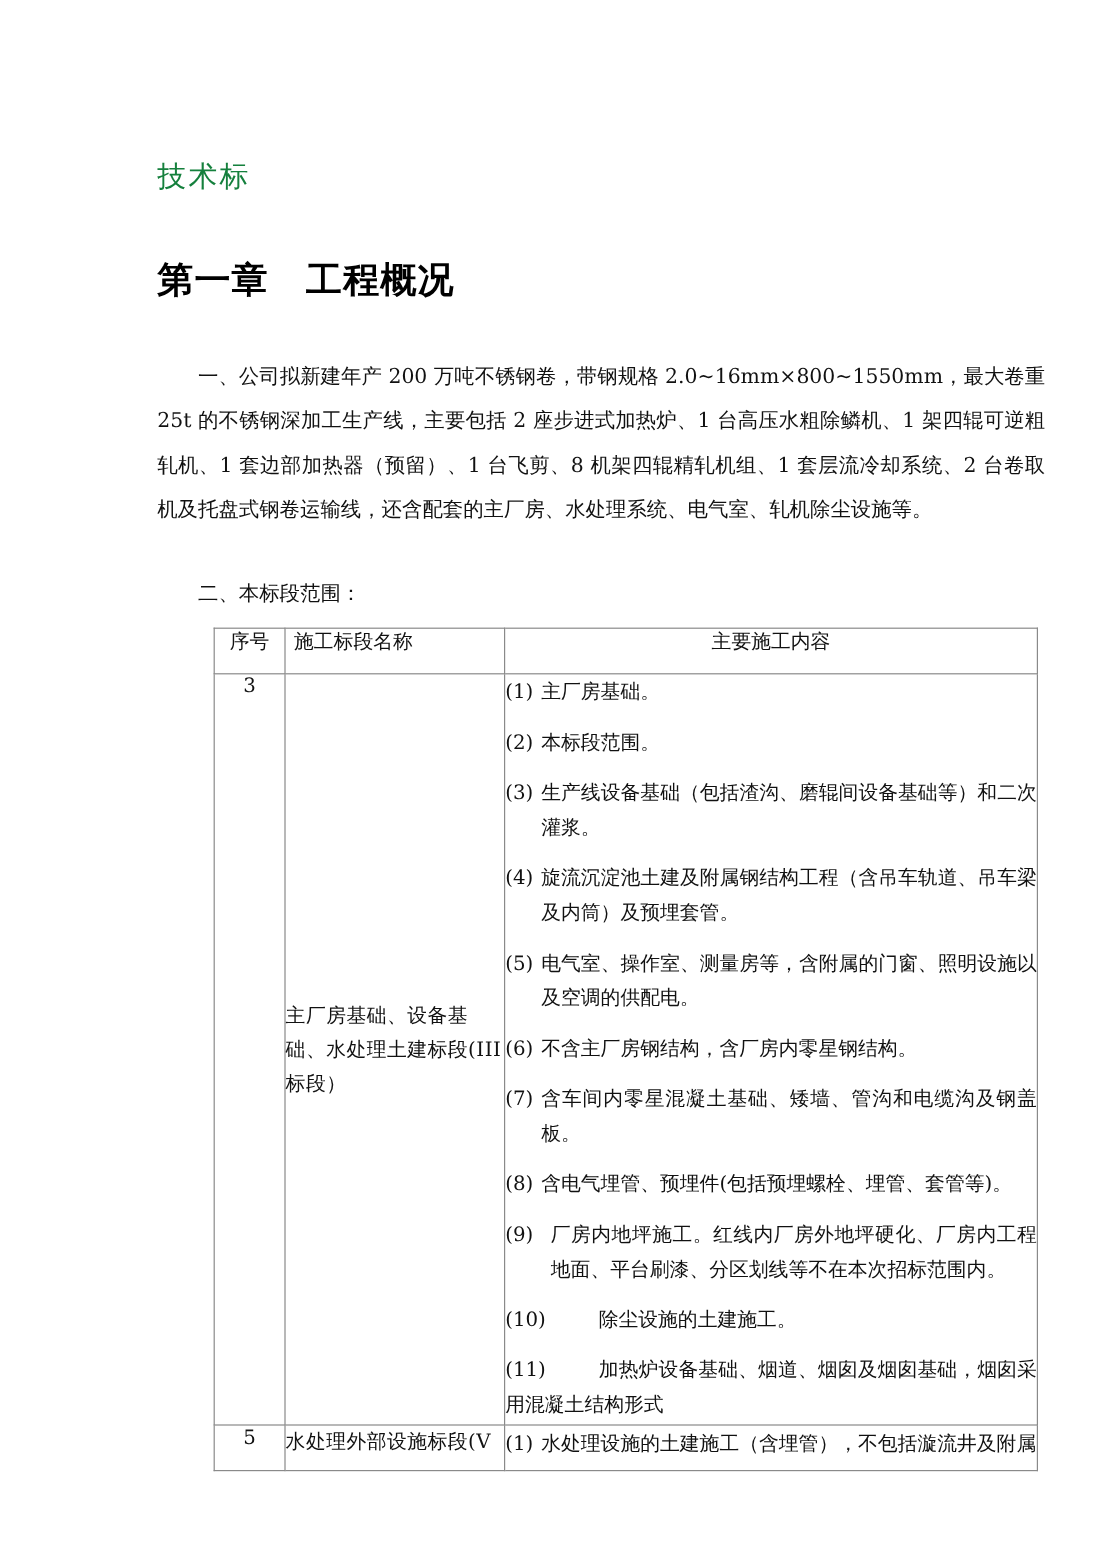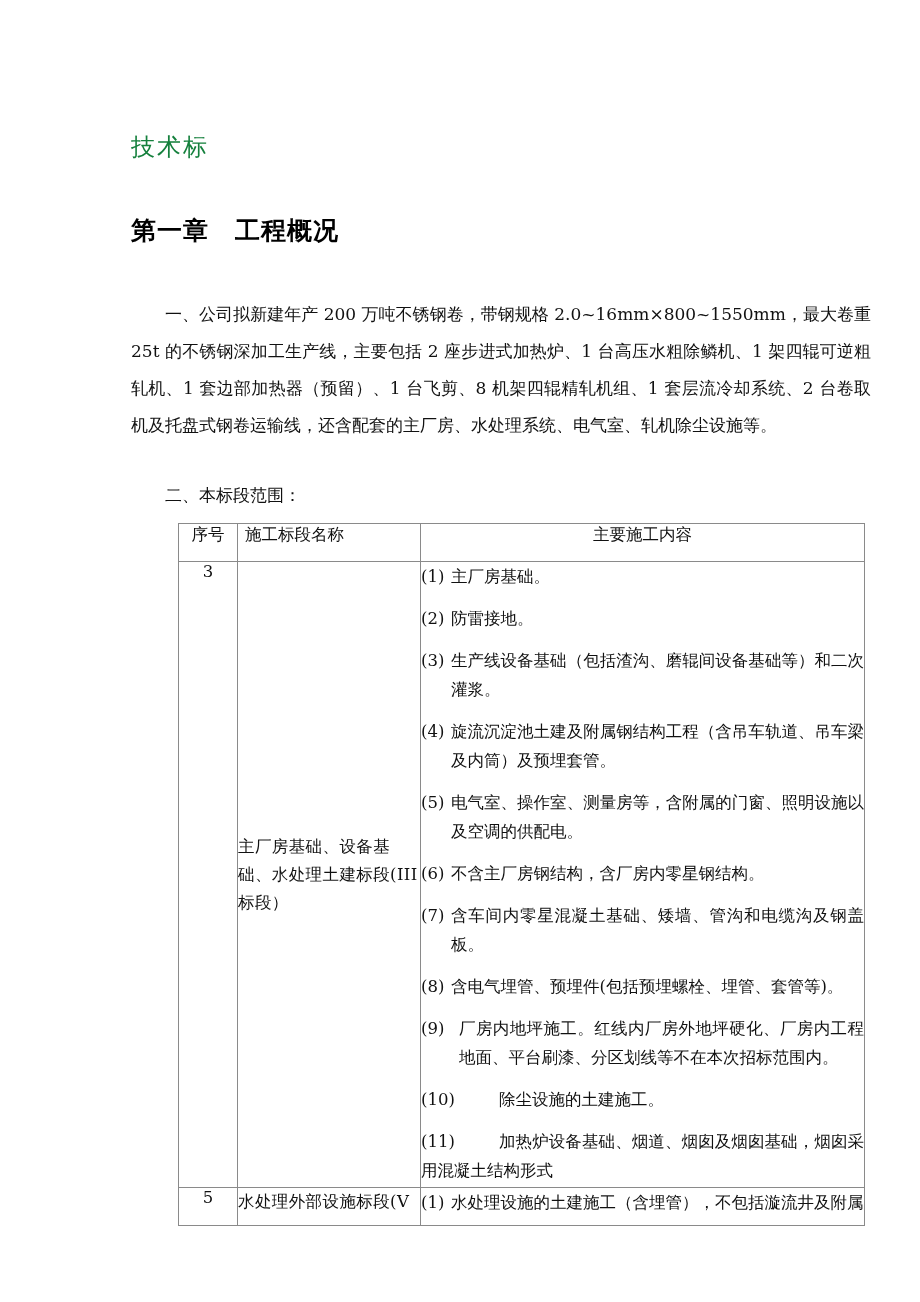--- a/index.html
+++ b/index.html
@@ -34,21 +34,21 @@
     letter-spacing: 2px;
     line-height: 1.2;
     color: #15803d;
   }
 
   
   .chapter-heading {
     position: absolute;
     left: 131px;
     top: 216px;
-    font-size: 25px;
+    font-size: 30px;
     font-weight: bold;
     letter-spacing: 1px;
     line-height: 1.2;
     color: #000;
     white-space: pre;
   }
 
   
   .body-para {
     position: absolute;
@@ -185,21 +185,21 @@
         <td class="cell-name topalign">主厂房基础、设备基础、水处理土建标段(III 标段）</td>
         <td class="cell-content row3-content">
 
           <span class="item">
             <span class="marker">(1)</span>
             <span class="txt">主厂房基础。</span>
           </span>
 
           <span class="item">
             <span class="marker">(2)</span>
-            <span class="txt">防雷接地。</span>
+            <span class="txt">本标段范围。</span>
           </span>
 
           <span class="item">
             <span class="marker">(3)</span>
             <span class="txt">生产线设备基础（包括渣沟、磨辊间设备基础等）和二次灌浆。</span>
           </span>
 
           <span class="item">
             <span class="marker">(4)</span>
             <span class="txt">旋流沉淀池土建及附属钢结构工程（含吊车轨道、吊车梁及内筒）及预埋套管。</span>

